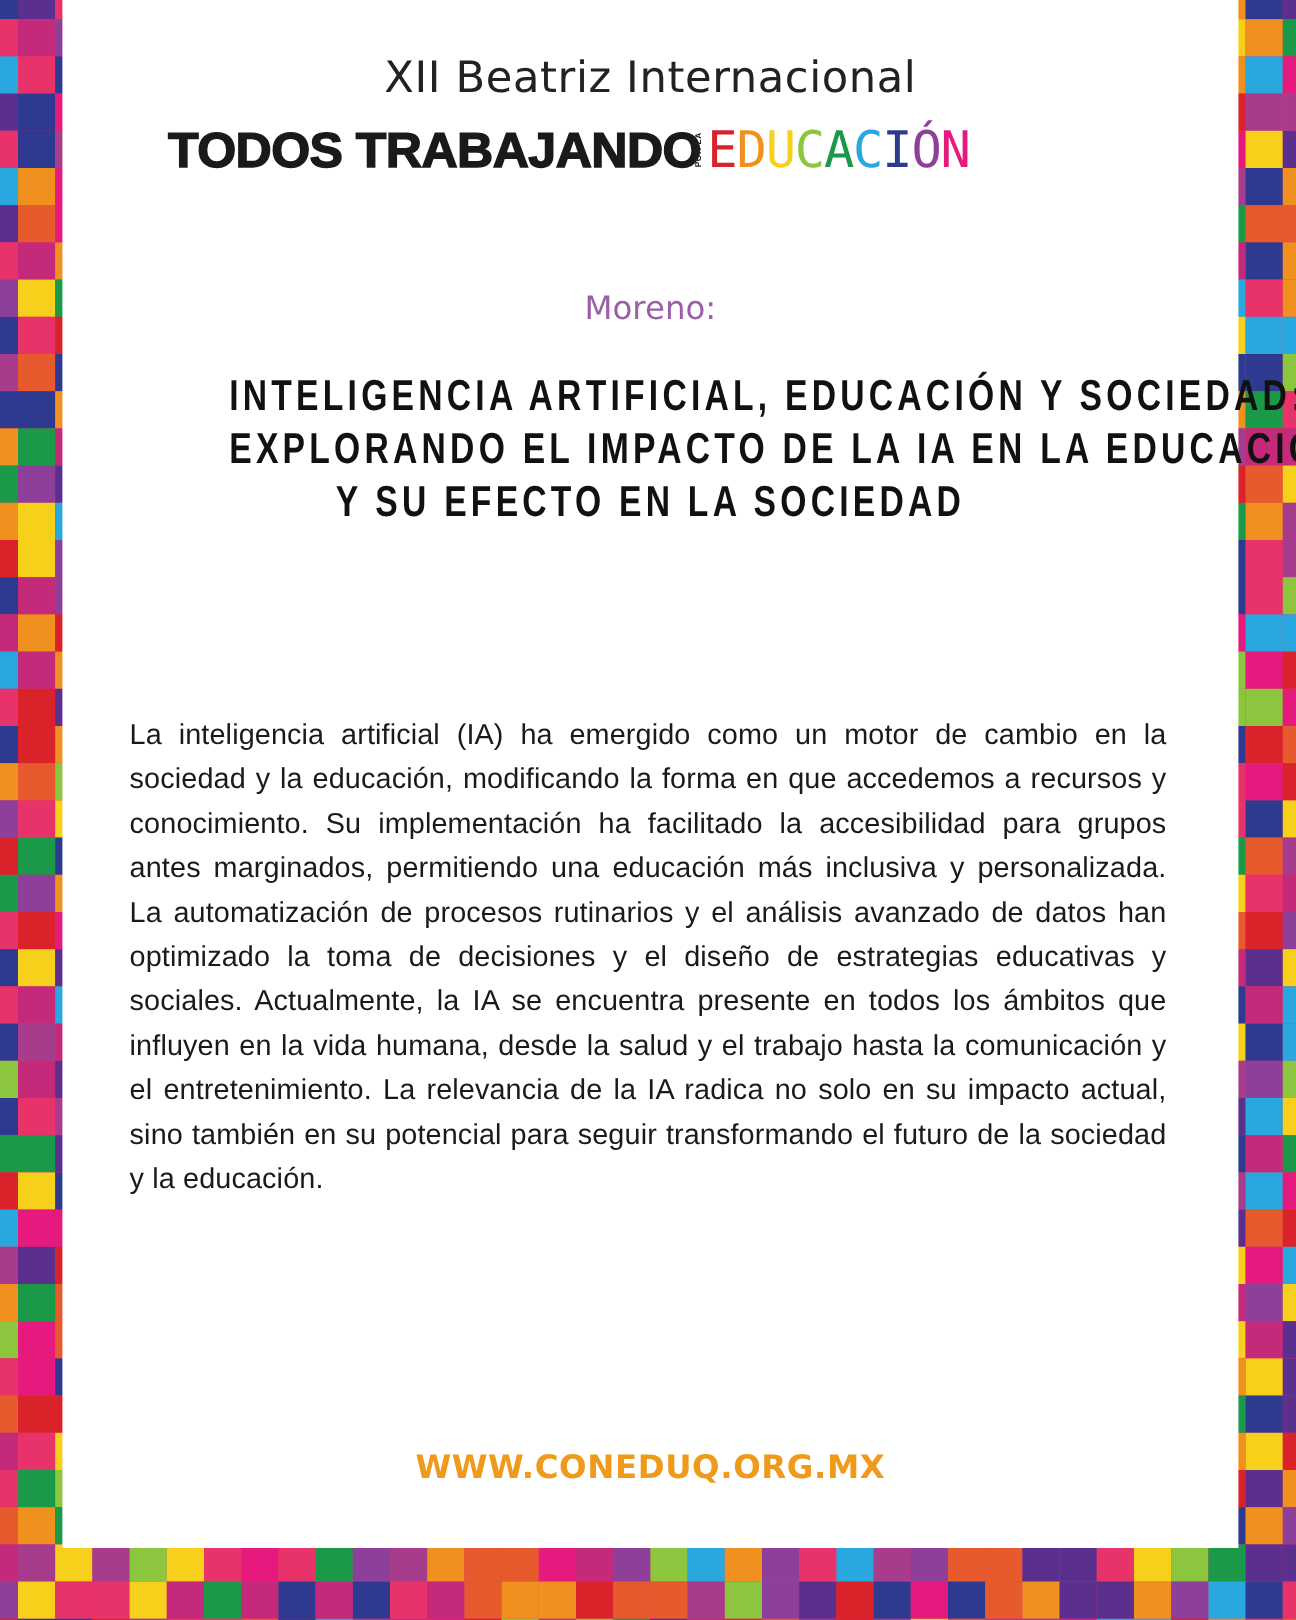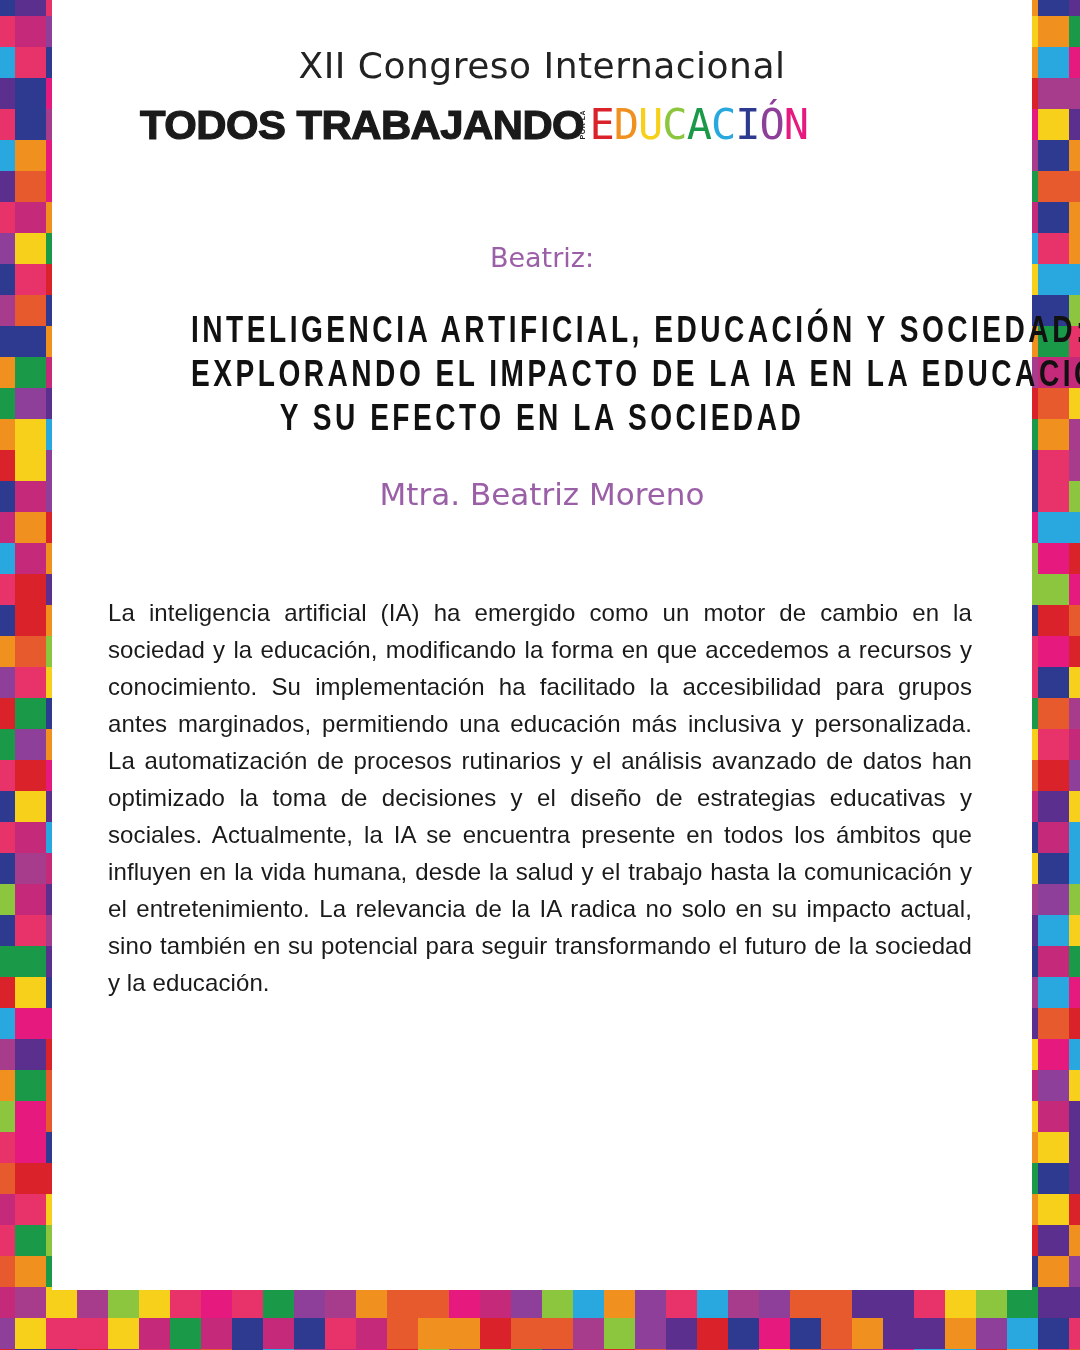--- a/index.html
+++ b/index.html
@@ -429,44 +429,44 @@
     <div class="sq" style="left: 883px; top: 1349px; background: rgb(230, 25, 126);"></div>
     <div class="sq" style="left: 914px; top: 1349px; background: rgb(41, 168, 224);"></div>
     <div class="sq" style="left: 945px; top: 1349px; background: rgb(41, 168, 224);"></div>
     <div class="sq" style="left: 976px; top: 1349px; background: rgb(217, 34, 42);"></div>
     <div class="sq" style="left: 1007px; top: 1349px; background: rgb(240, 144, 30);"></div>
     <div class="sq" style="left: 1038px; top: 1349px; background: rgb(232, 51, 106);"></div>
     <div class="sq" style="left: 1069px; top: 1349px; background: rgb(230, 90, 46);"></div>
   </div>
 
 <div class="panel">
-  <div class="congreso">XII Congreso Internacional</div>
+  <div class="congreso">XII Beatriz Internacional</div>
 
   <div class="brand-row">
     <span class="todos">TODOS TRABAJANDO</span>
     <span class="porla">POR LA</span>
     <span class="edu" id="edu">
         <span style="color: rgb(217, 34, 42);">E</span>
         <span style="color: rgb(240, 144, 30);">D</span>
         <span style="color: rgb(246, 208, 26);">U</span>
         <span style="color: rgb(140, 198, 63);">C</span>
         <span style="color: rgb(26, 154, 72);">A</span>
         <span style="color: rgb(41, 168, 224);">C</span>
         <span style="color: rgb(46, 58, 143);">I</span>
         <span style="color: rgb(142, 63, 154);">Ó</span>
         <span style="color: rgb(230, 25, 126);">N</span>
       </span>
   </div>
 
 
-  <div class="taller">Beatriz:</div>
+  <div class="taller">Moreno:</div>
 
   <div class="title">
     <div>INTELIGENCIA ARTIFICIAL, EDUCACIÓN Y SOCIEDAD:</div>
     <div>EXPLORANDO EL IMPACTO DE LA IA EN LA EDUCACIÓN</div>
     <div>Y SU EFECTO EN LA SOCIEDAD</div>
   </div>
 
-  <div class="speaker">Mtra. Beatriz Moreno</div>
 
   <div class="body-text">La inteligencia artificial (IA) ha emergido como un motor de cambio en la sociedad y la educación, modificando la forma en que accedemos a recursos y conocimiento. Su implementación ha facilitado la accesibilidad para grupos antes marginados, permitiendo una educación más inclusiva y personalizada. La automatización de procesos rutinarios y el análisis avanzado de datos han optimizado la toma de decisiones y el diseño de estrategias educativas y sociales. Actualmente, la IA se encuentra presente en todos los ámbitos que influyen en la vida humana, desde la salud y el trabajo hasta la comunicación y el entretenimiento. La relevancia de la IA radica no solo en su impacto actual, sino también en su potencial para seguir transformando el futuro de la sociedad y la educación.</div>
 
+  <div class="website">WWW.CONEDUQ.ORG.MX</div>
 </div>
 
 </body></html>

